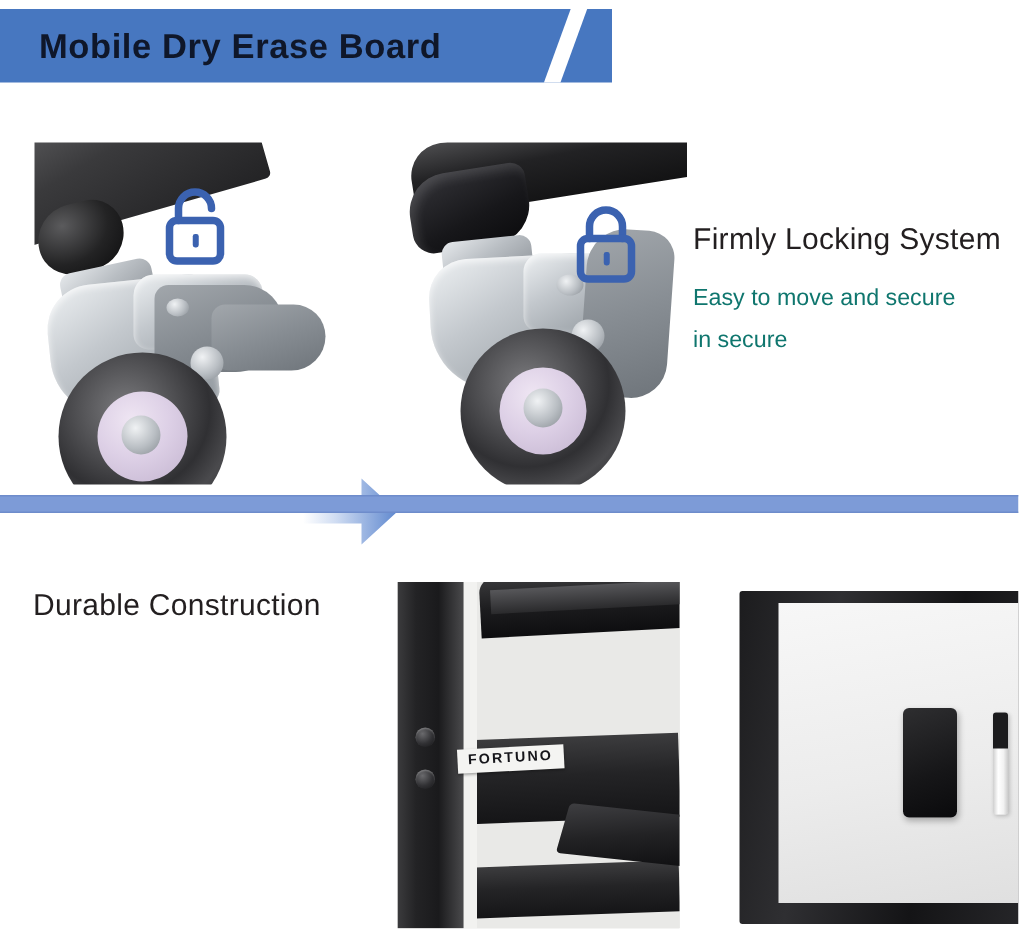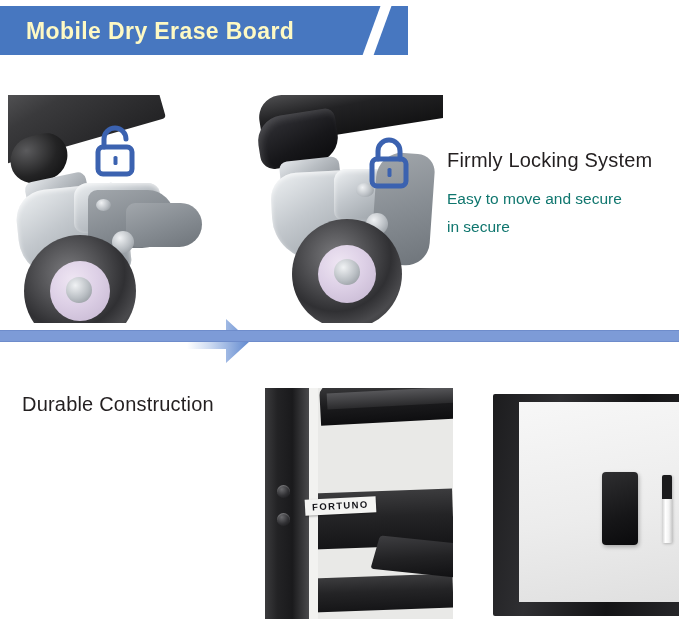--- a/index.html
+++ b/index.html
@@ -27,38 +27,38 @@
     background: #4777c0;
     overflow: hidden;
   }
   .banner-title {
     position: absolute;
     left: 26px;
     top: 50%;
     transform: translateY(-50%);
     font-size: 23px;
     font-weight: bold;
-    color: #fef9c3;
+    color: #0f172a;
     letter-spacing: 0.4px;
     white-space: nowrap;
   }
   .banner-slash {
     position: absolute;
     right: 26px;
     top: -10px;
     width: 11px;
     height: 72px;
     background: #ffffff;
     transform: skewX(-20deg);
   }
 
   
   .top-section {
     position: absolute;
-    left: 0;
+    left: 15px;
     top: 95px;
     width: 553px;
     height: 235px;
   }
 
   .caster-photo {
     position: absolute;
     top: 0;
     width: 205px;
     height: 228px;

